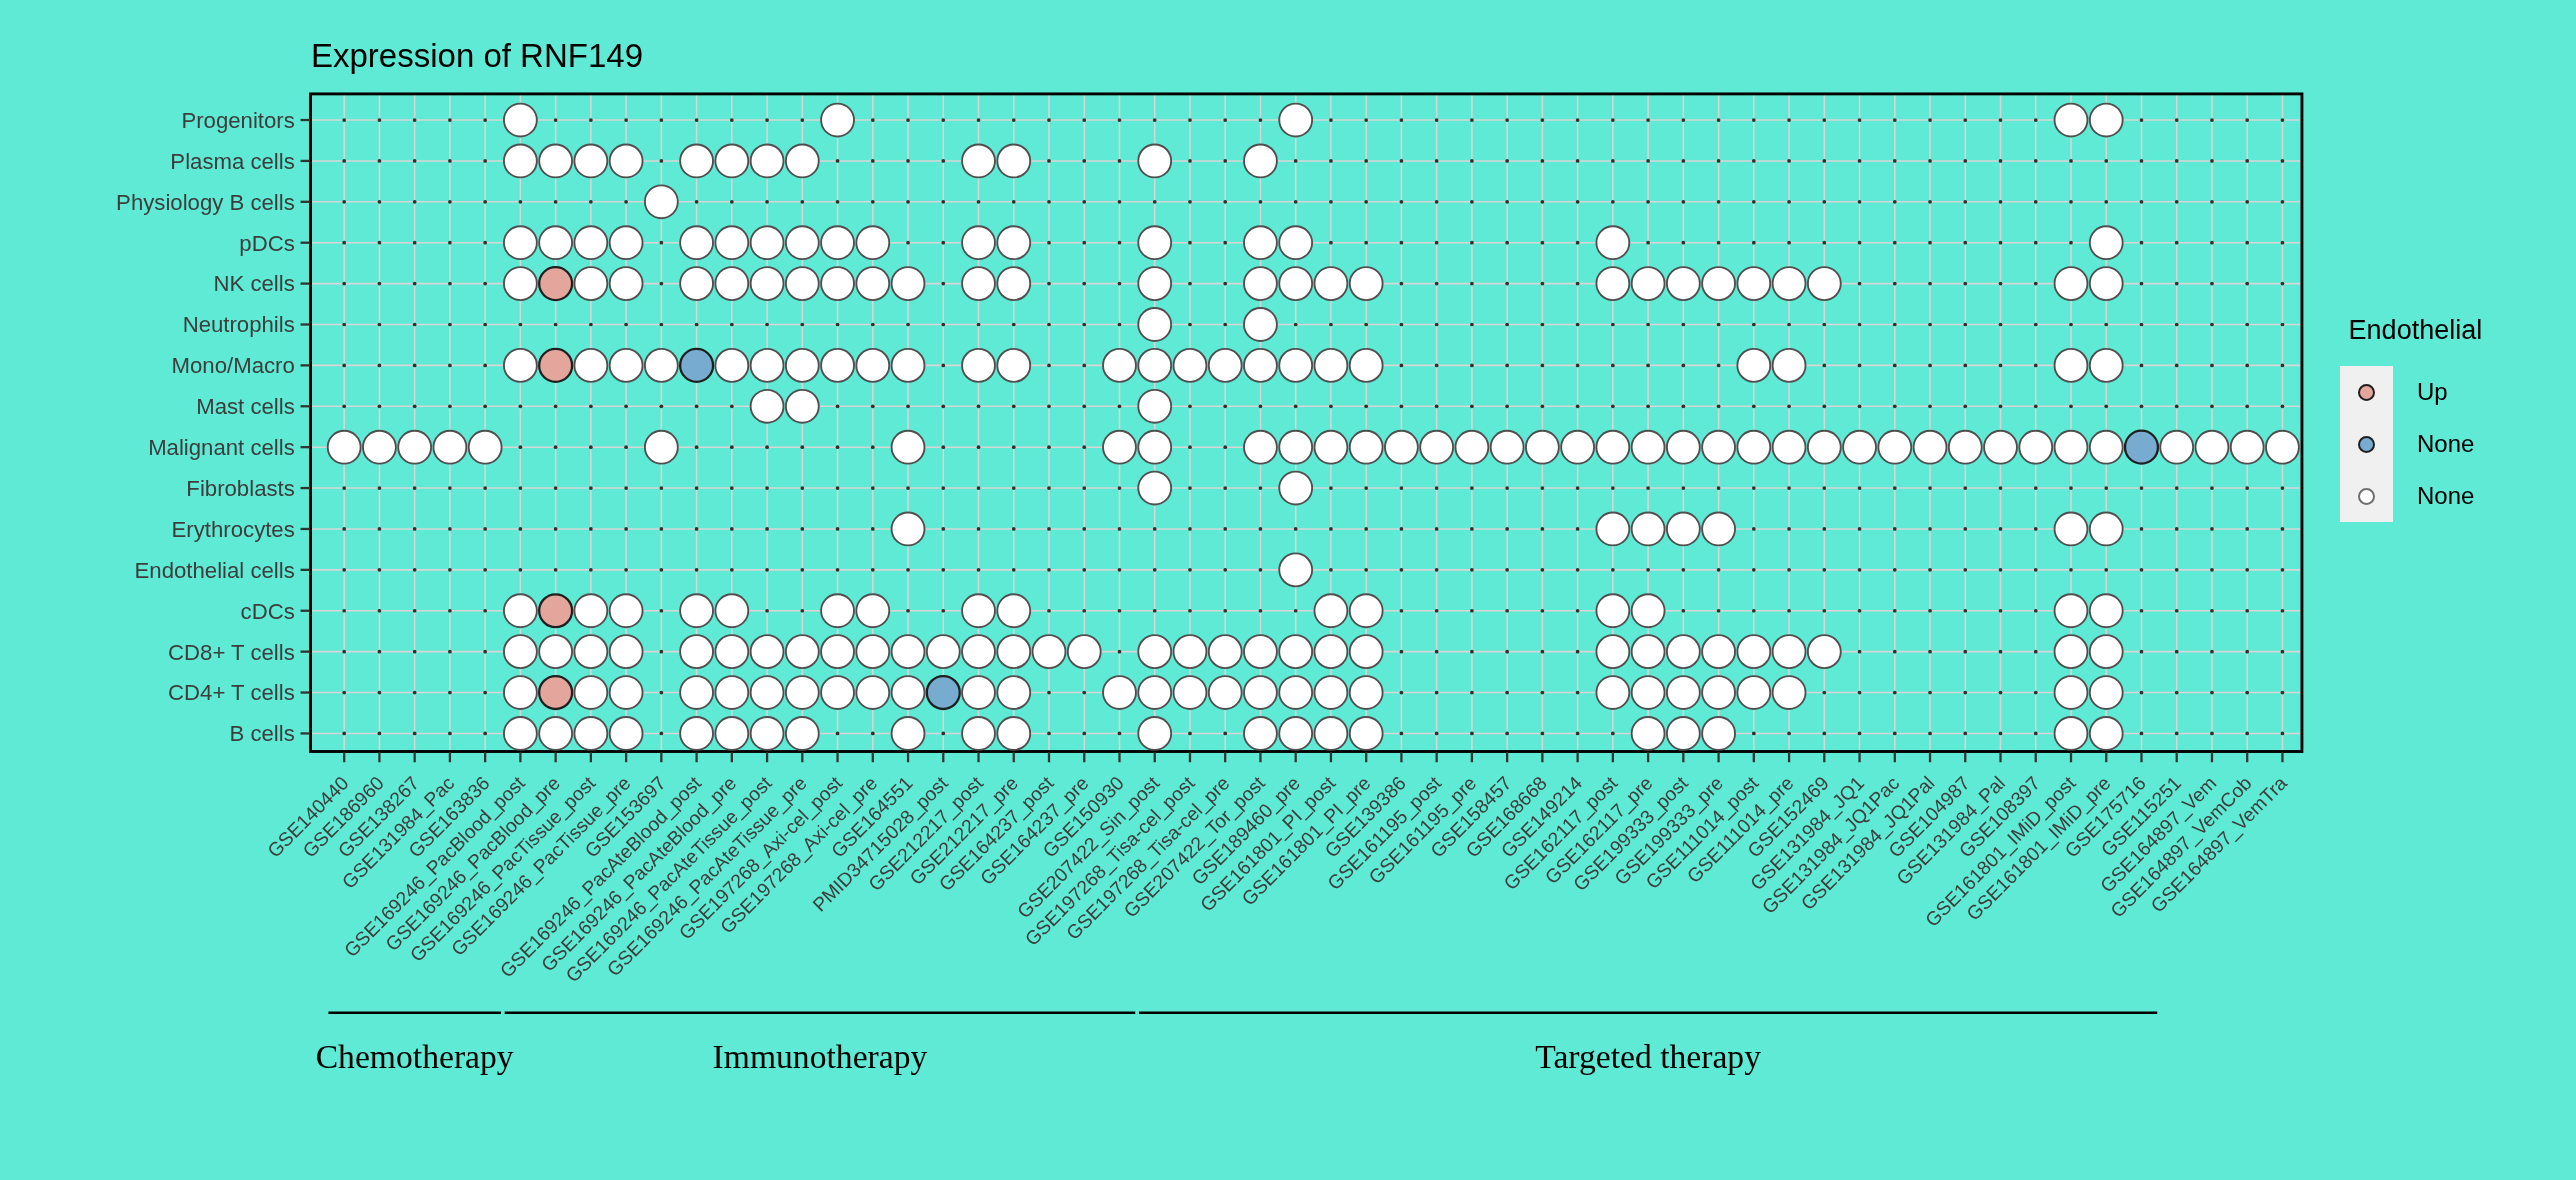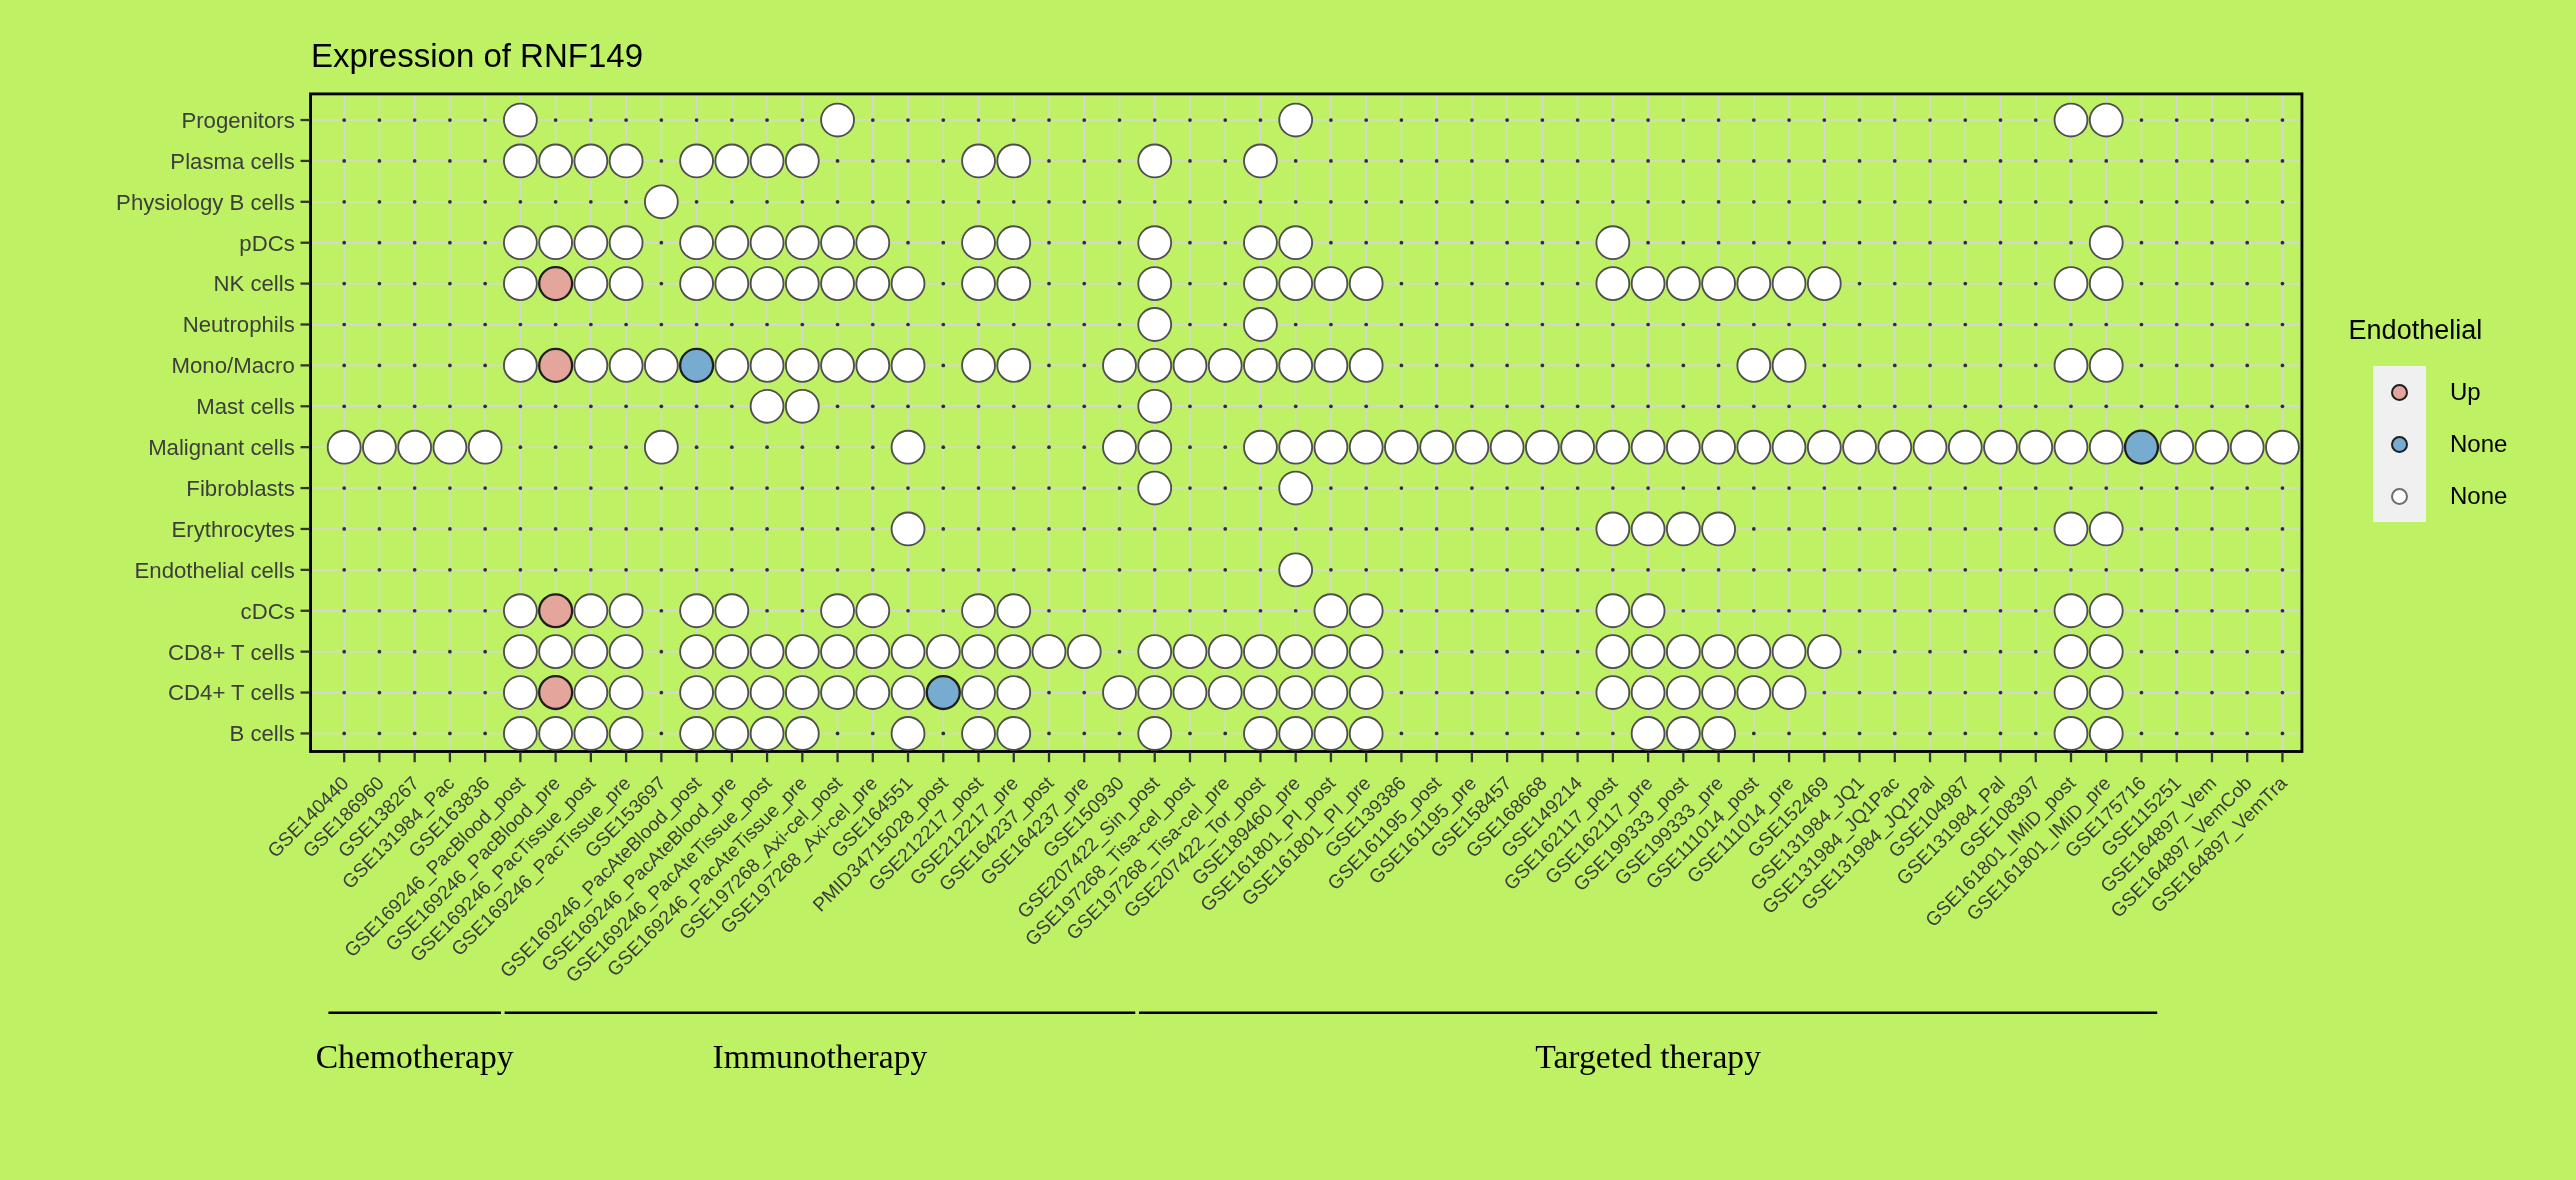--- a/index.html
+++ b/index.html
@@ -1,23 +1,23 @@
 <!DOCTYPE html>
 <html style="font-size:11.4px"><head>
 <meta charset="utf-8">
 <style>
   html,body{margin:0;padding:0;background:#ffffff;}
-  #page{position:relative;width:2576px;height:1181px;background:#bef264;overflow:hidden;
+  #page{position:relative;width:2576px;height:1181px;background:#5eead4;overflow:hidden;
         font-family:"Liberation Sans", sans-serif;}
   #plot-title{position:absolute;left:311px;top:37px;font-size:33px;color:#000;}
   #plot-svg{position:absolute;left:0;top:0;}
   
   #legend{position:absolute;left:2340px;top:315px;}
   #legend-title{font-size:27px;color:#000;margin:0 0 20px 8.6px;}
-  .legend-row{display:flex;align-items:center;height:52px;margin-left:33px;}
+  .legend-row{display:flex;align-items:center;height:52px;}
   .legend-key{width:53px;height:52px;background:#f0f0f0;display:flex;align-items:center;justify-content:center;}
   .legend-swatch{width:17px;height:17px;border-radius:50%;box-sizing:border-box;}
   .legend-label{font-size:24px;color:#000;margin-left:24px;}
 </style>
 </head>
 <body>
 
 <div id="page">
 
   <div id="plot-title">Expression of RNF149</div>

